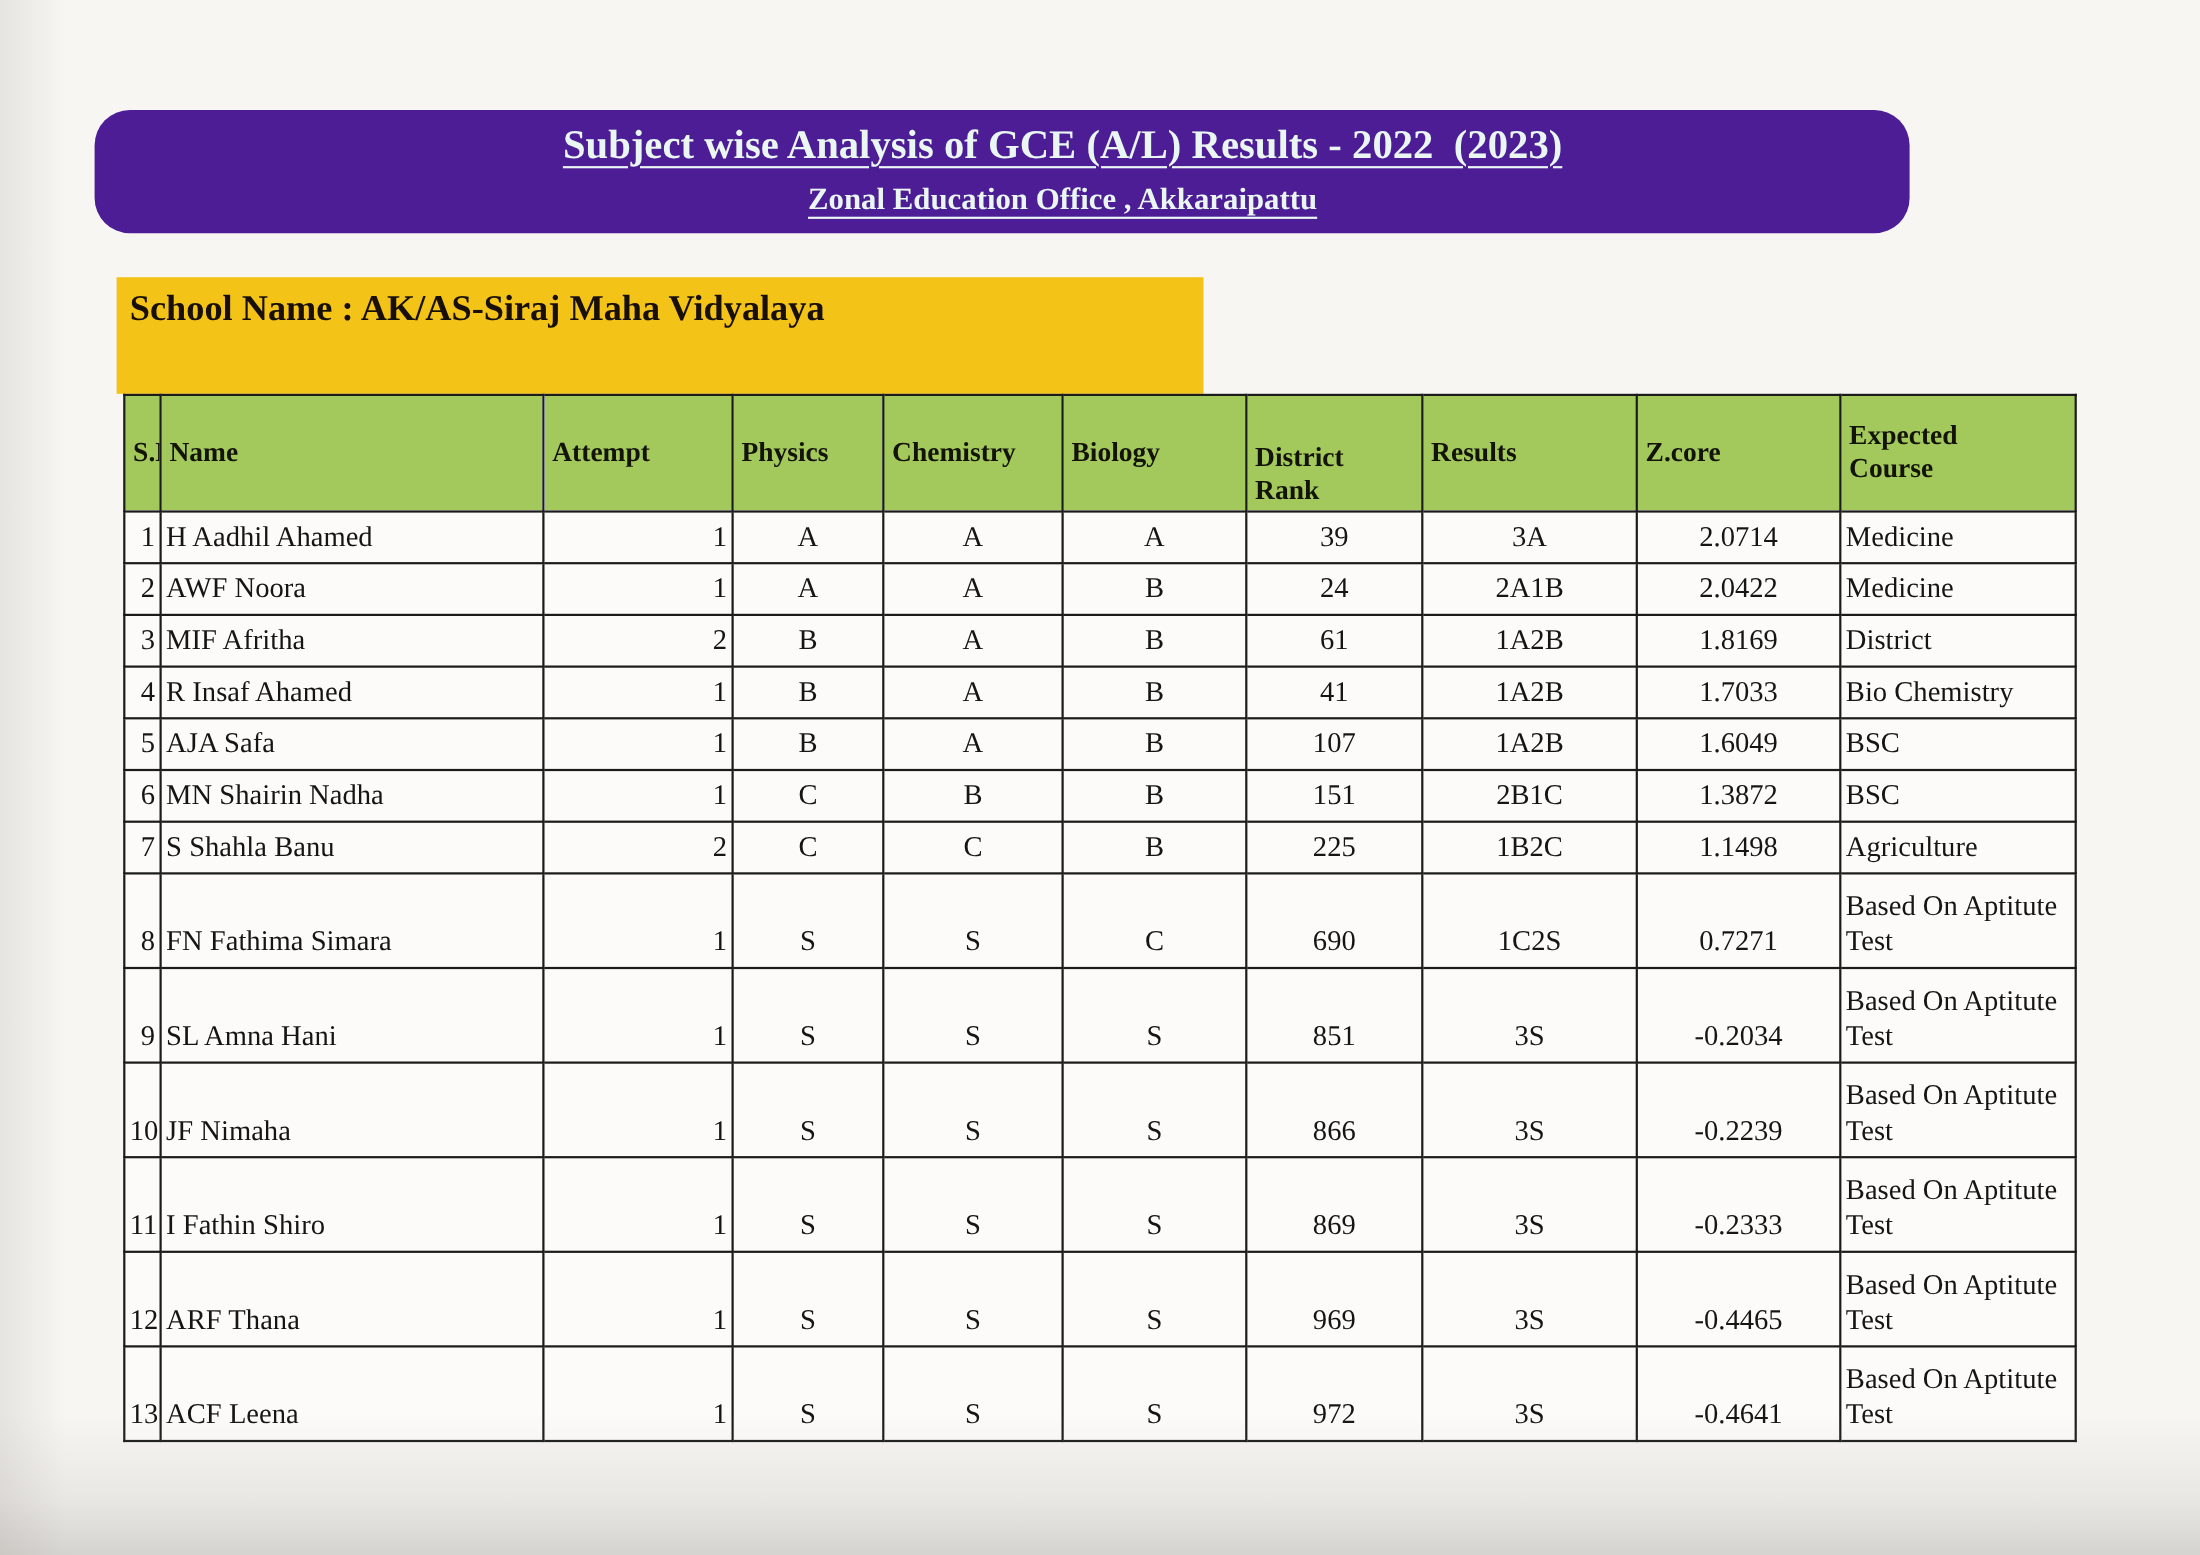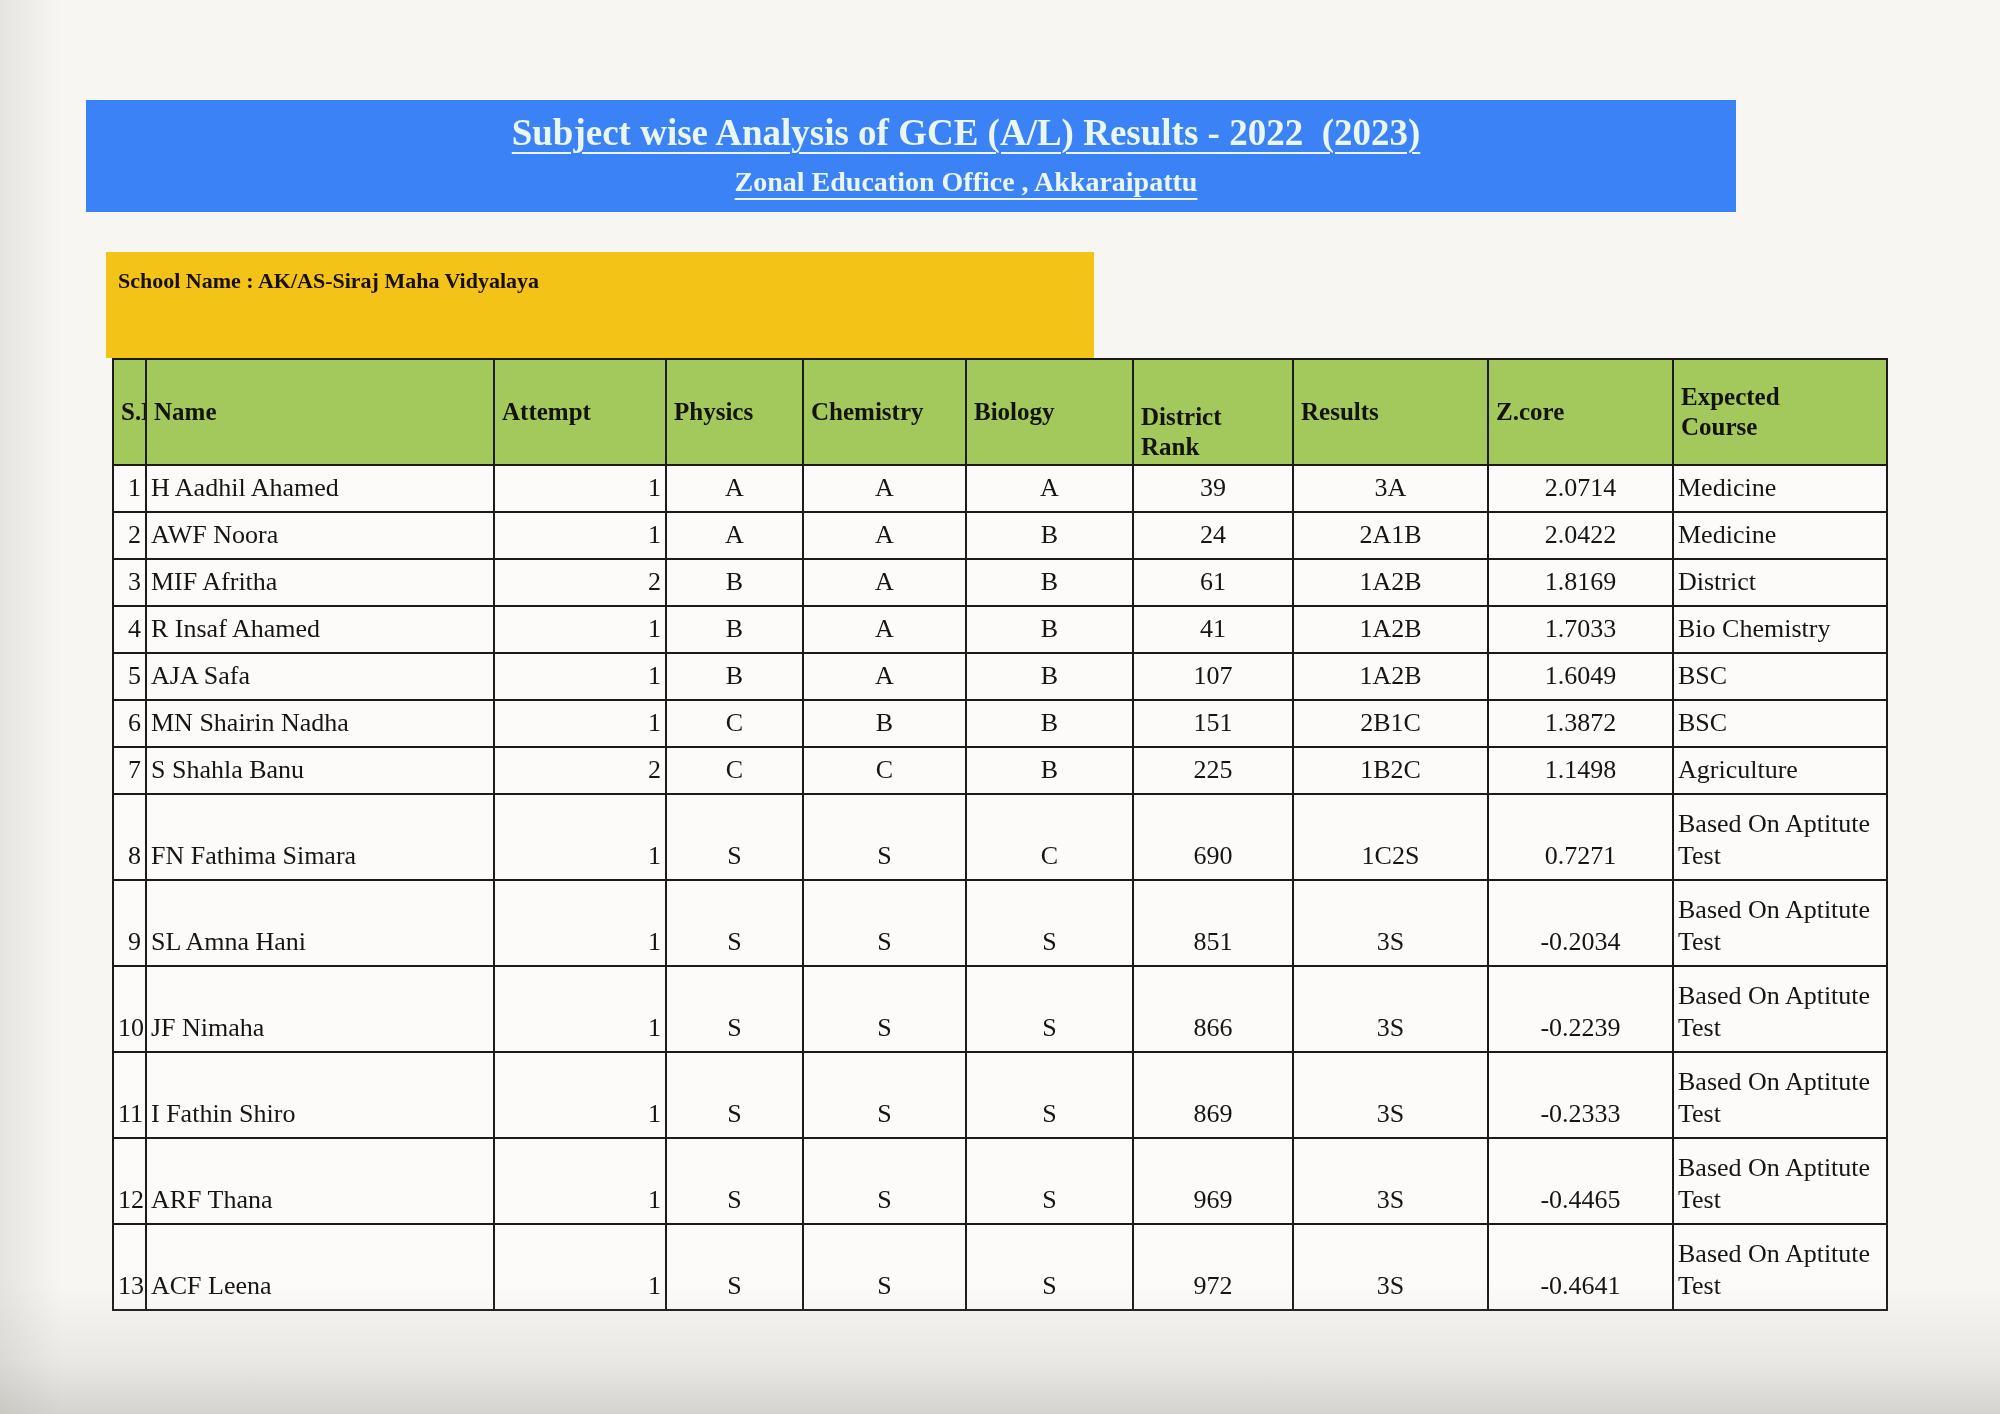--- a/index.html
+++ b/index.html
@@ -19,46 +19,47 @@
     pointer-events:none;
   }
   .scan-shade-left {
     position:absolute; left:0; top:0; width:60px; height:100%;
     background:linear-gradient(90deg, rgba(160,156,150,0.20), rgba(160,156,150,0));
     pointer-events:none;
   }
 
   .banner {
     position:absolute; left:86px; top:100px; width:1650px; height:112px;
-    background:#3b82f6;
+    background:#4c1d95;
     color:#e9f6f1;
     text-align:center;
     box-sizing:border-box;
     padding:8px 20px 0 130px;
+    border-radius:32px;
   }
   .banner .t1 {
     font-size:37px; font-weight:bold; line-height:50px;
     text-decoration:underline; text-underline-offset:7px; text-decoration-thickness:2px;
     white-space:pre-wrap;
   }
   .banner .t2 {
     font-size:28px; font-weight:bold; line-height:48px;
     text-decoration:underline; text-underline-offset:7px; text-decoration-thickness:2px;
     white-space:pre-wrap;
   }
 
   .school-block {
     position:absolute; left:106px; top:252px; width:988px; height:106px;
     background:#f3c318;
     box-sizing:border-box;
     padding:4px 0 0 12px;
     color:#181008;
   }
   .school-block div {
-    font-size:22px; font-weight:bold; line-height:50px;
+    font-size:33px; font-weight:bold; line-height:50px;
     white-space:pre-wrap;
   }
 
   table.results {
     position:absolute; left:112px; top:358px;
     width:1774px;
     border-collapse:collapse;
     table-layout:fixed;
     color:#151515;
   }

